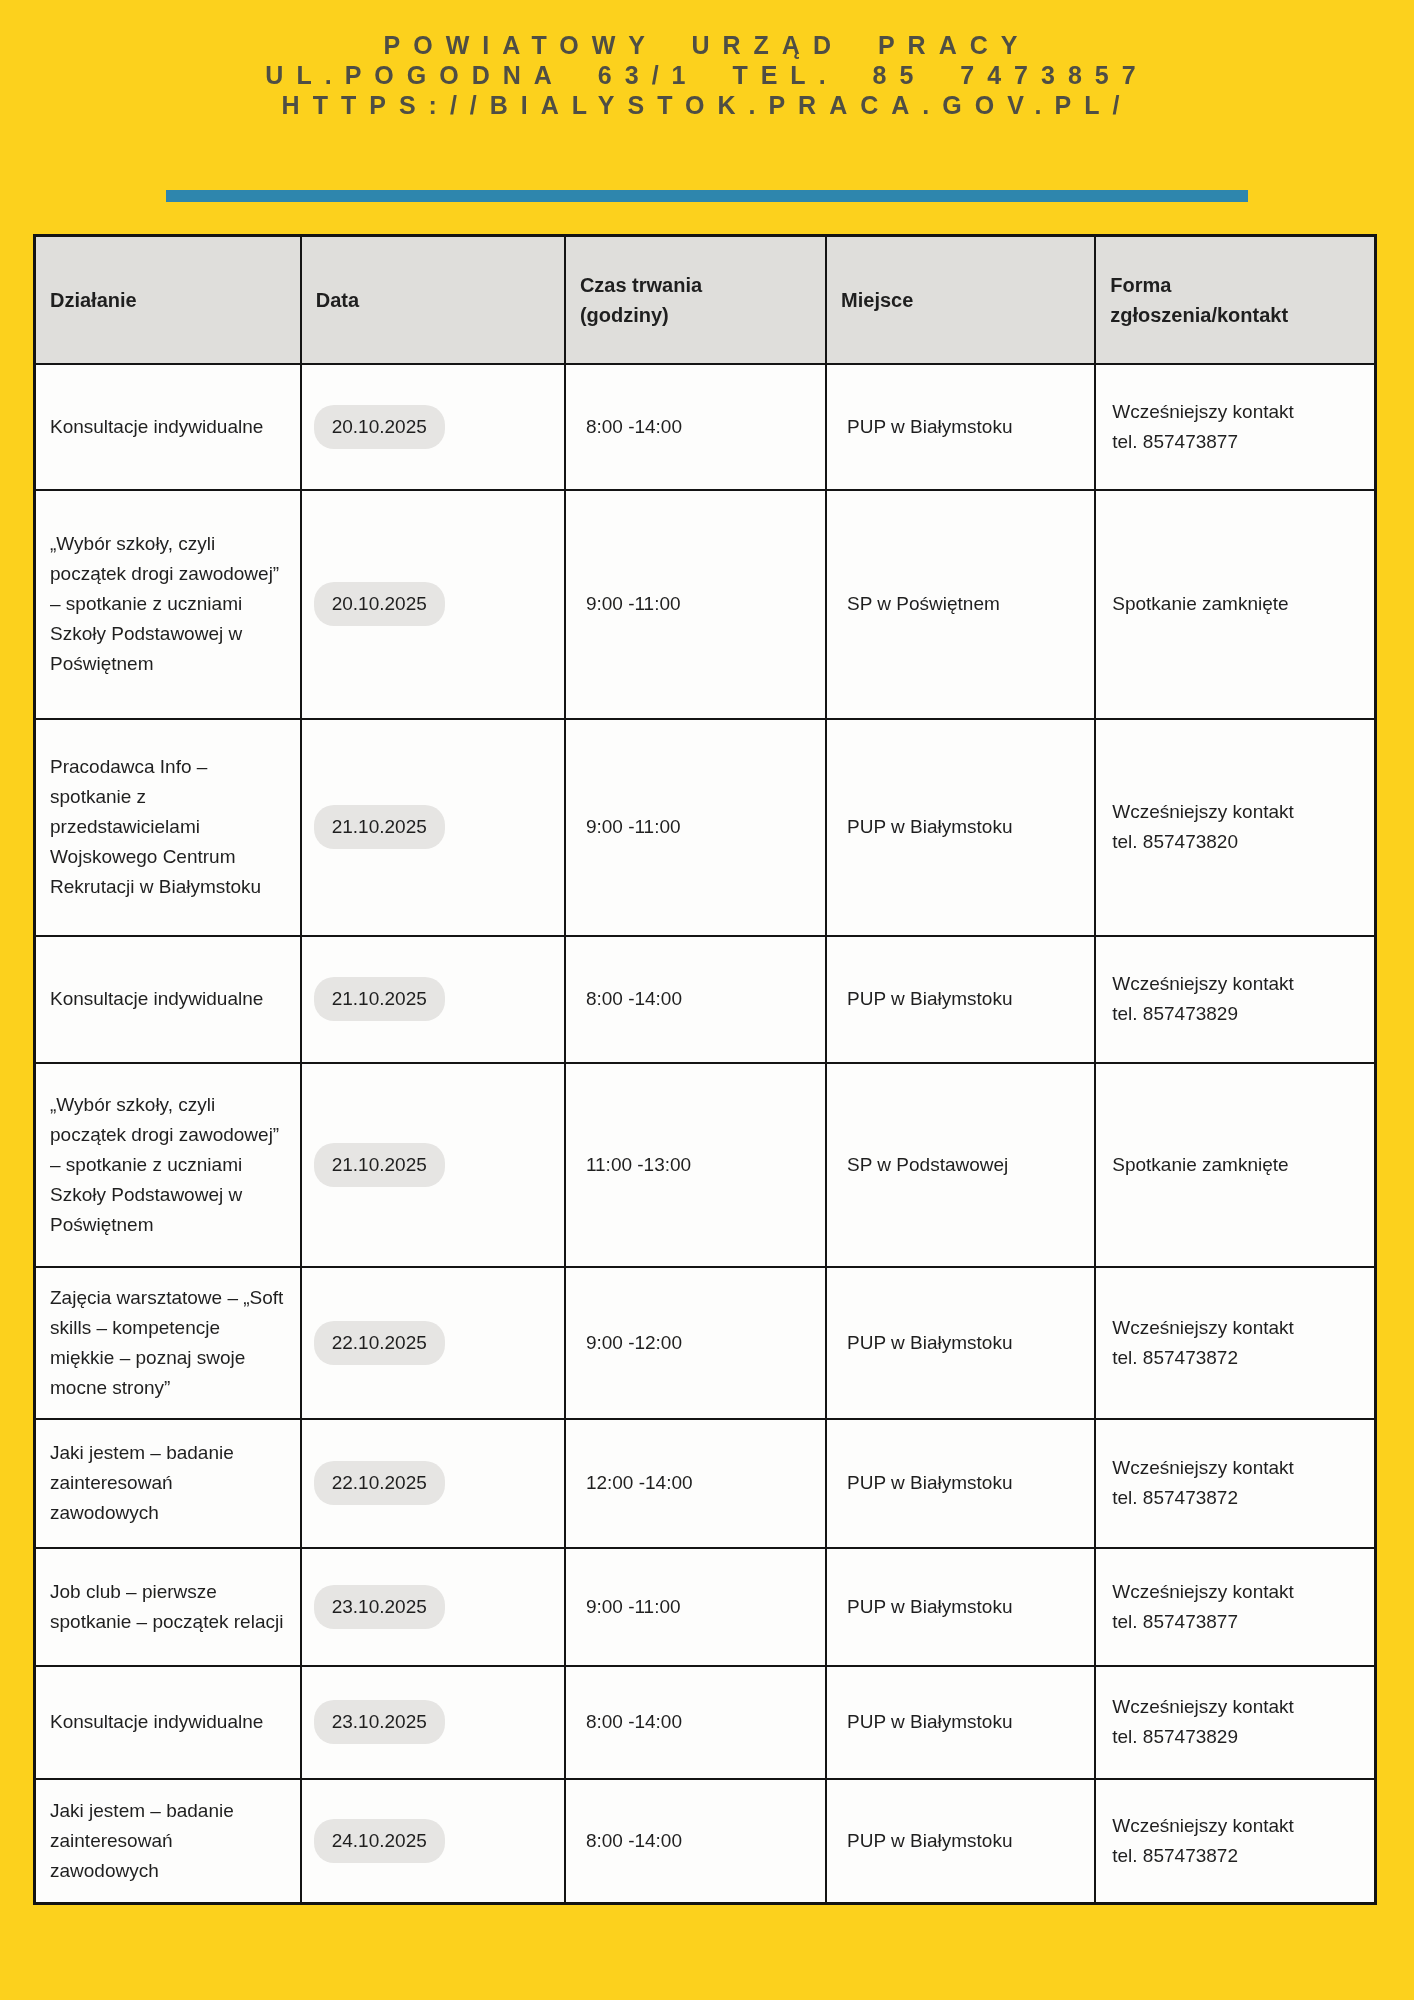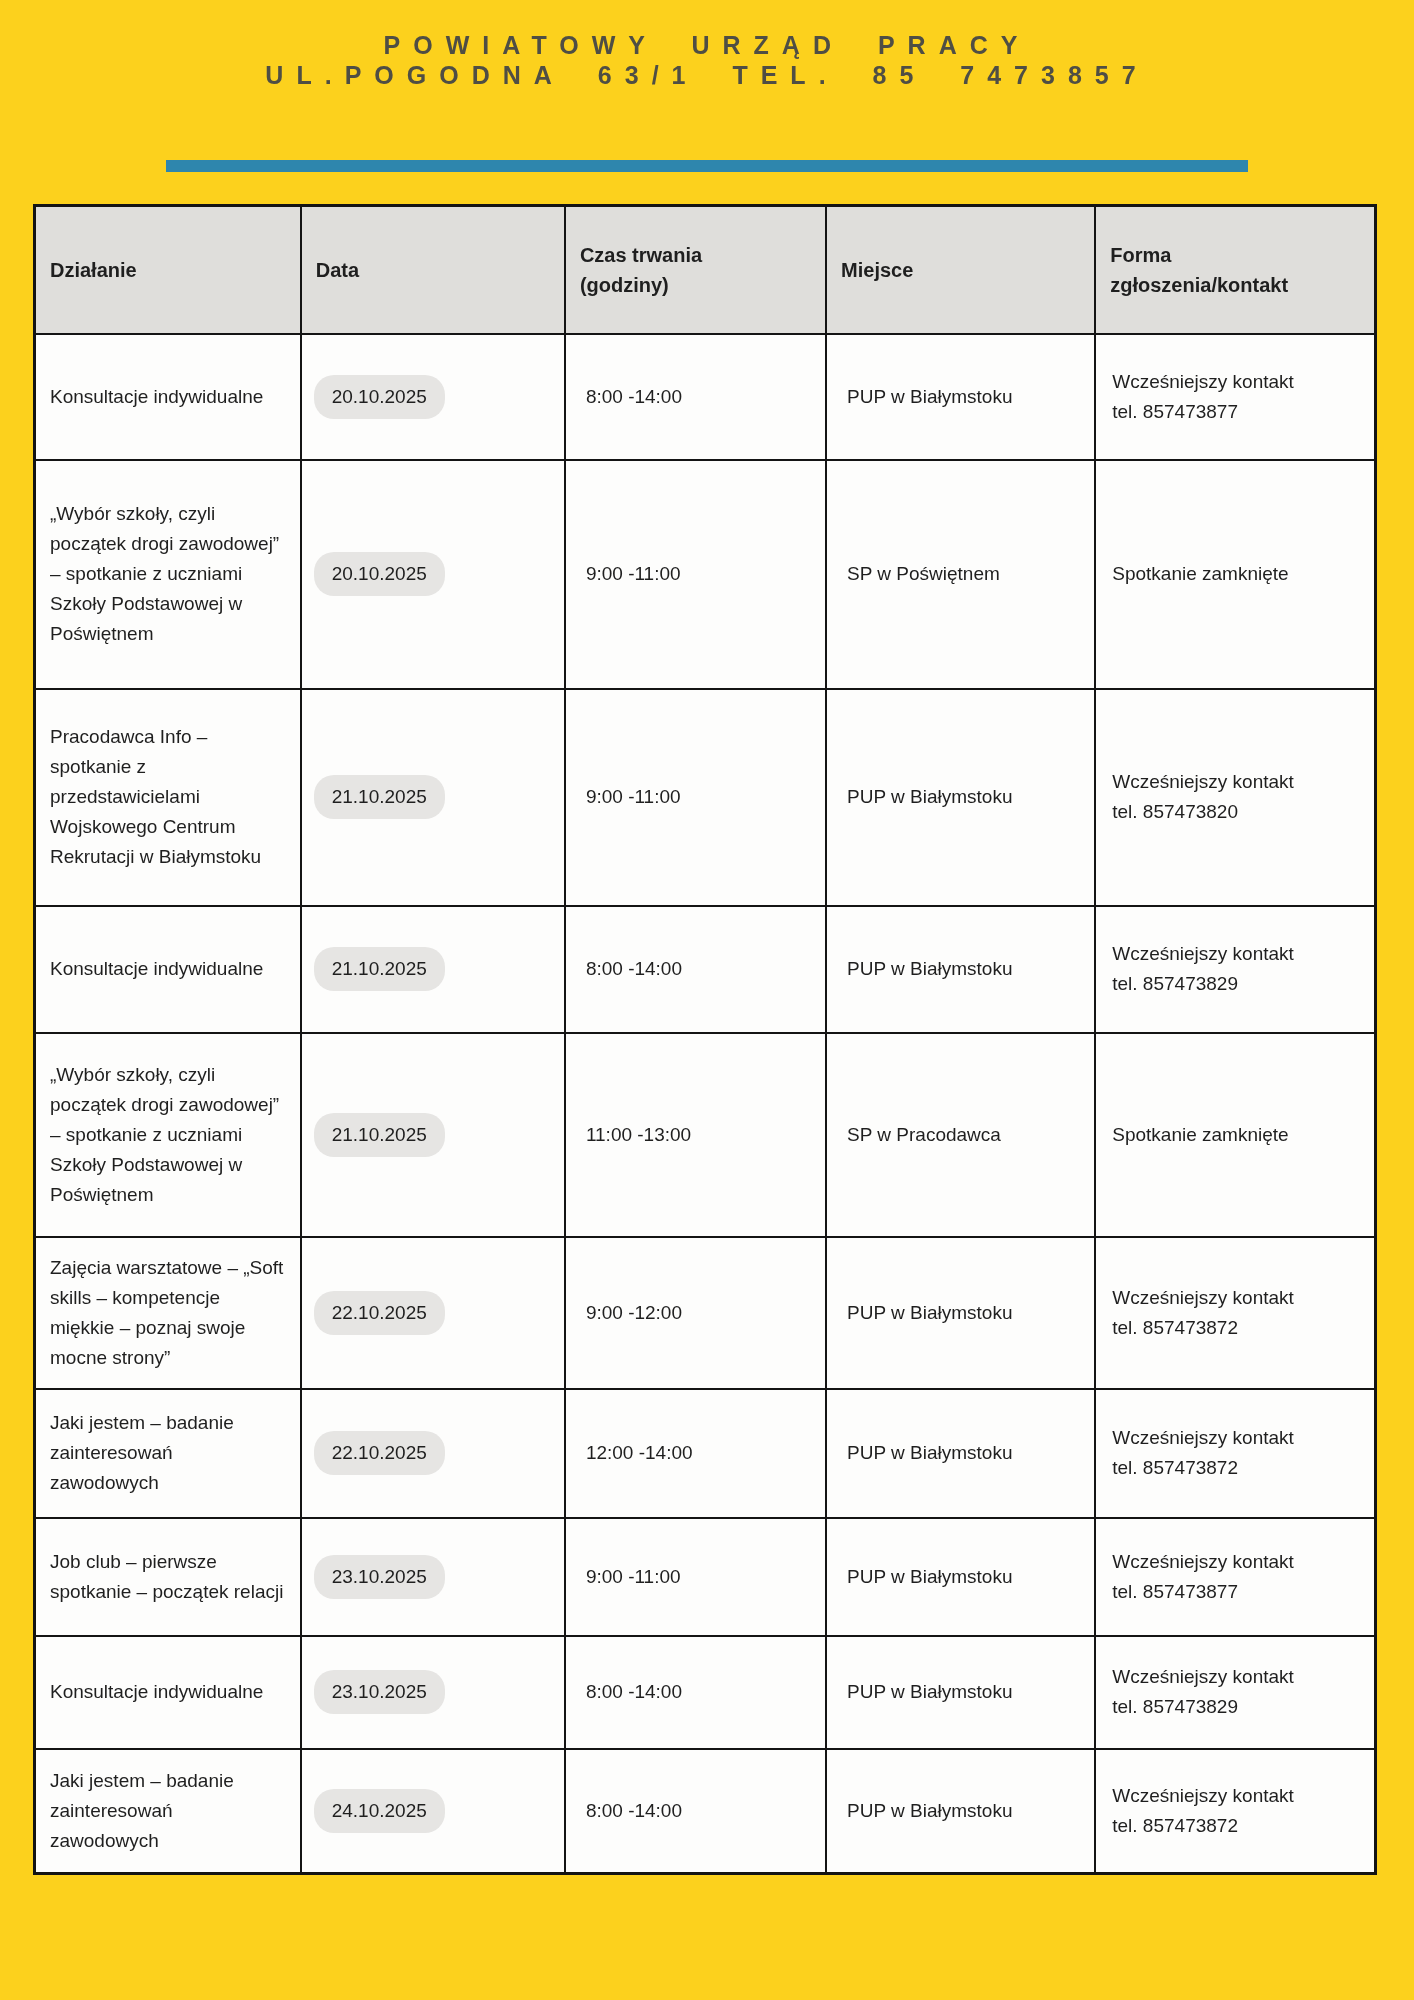--- a/index.html
+++ b/index.html
@@ -88,20 +88,21 @@
   tbody tr:nth-child(8){height:118px;}
   tbody tr:nth-child(9){height:113px;}
   tbody tr:nth-child(10){height:125px;}
 </style>
 </head>
 <body>
 
 <header class="letterhead">
   <div>POWIATOWY URZĄD PRACY</div>
   <div>UL.POGODNA 63/1 TEL. 85 7473857</div>
+  <div>HTTPS://BIALYSTOK.PRACA.GOV.PL/</div>
 </header>
 
 <div class="accent-bar"></div>
 
 <div class="table-wrap">
   <table class="schedule">
     <colgroup>
       <col style="width:266px">
       <col style="width:264px">
       <col style="width:261px">
@@ -152,21 +153,21 @@
     <td class="c-time">8:00 -14:00</td>
     <td class="c-place">PUP w Białymstoku</td>
     <td class="c-contact">Wcześniejszy kontakt
 tel. 857473829</td>
   </tr>
 
   <tr>
     <td class="c-action">„Wybór szkoły, czyli początek drogi zawodowej” – spotkanie z uczniami Szkoły Podstawowej w Poświętnem</td>
     <td class="c-date"><span class="pill">21.10.2025</span></td>
     <td class="c-time">11:00 -13:00</td>
-    <td class="c-place">SP w Pracodawca</td>
+    <td class="c-place">SP w Podstawowej</td>
     <td class="c-contact">Spotkanie zamknięte</td>
   </tr>
 
   <tr>
     <td class="c-action">Zajęcia warsztatowe – „Soft skills – kompetencje miękkie – poznaj swoje mocne strony”</td>
     <td class="c-date"><span class="pill">22.10.2025</span></td>
     <td class="c-time">9:00 -12:00</td>
     <td class="c-place">PUP w Białymstoku</td>
     <td class="c-contact">Wcześniejszy kontakt
 tel. 857473872</td>

